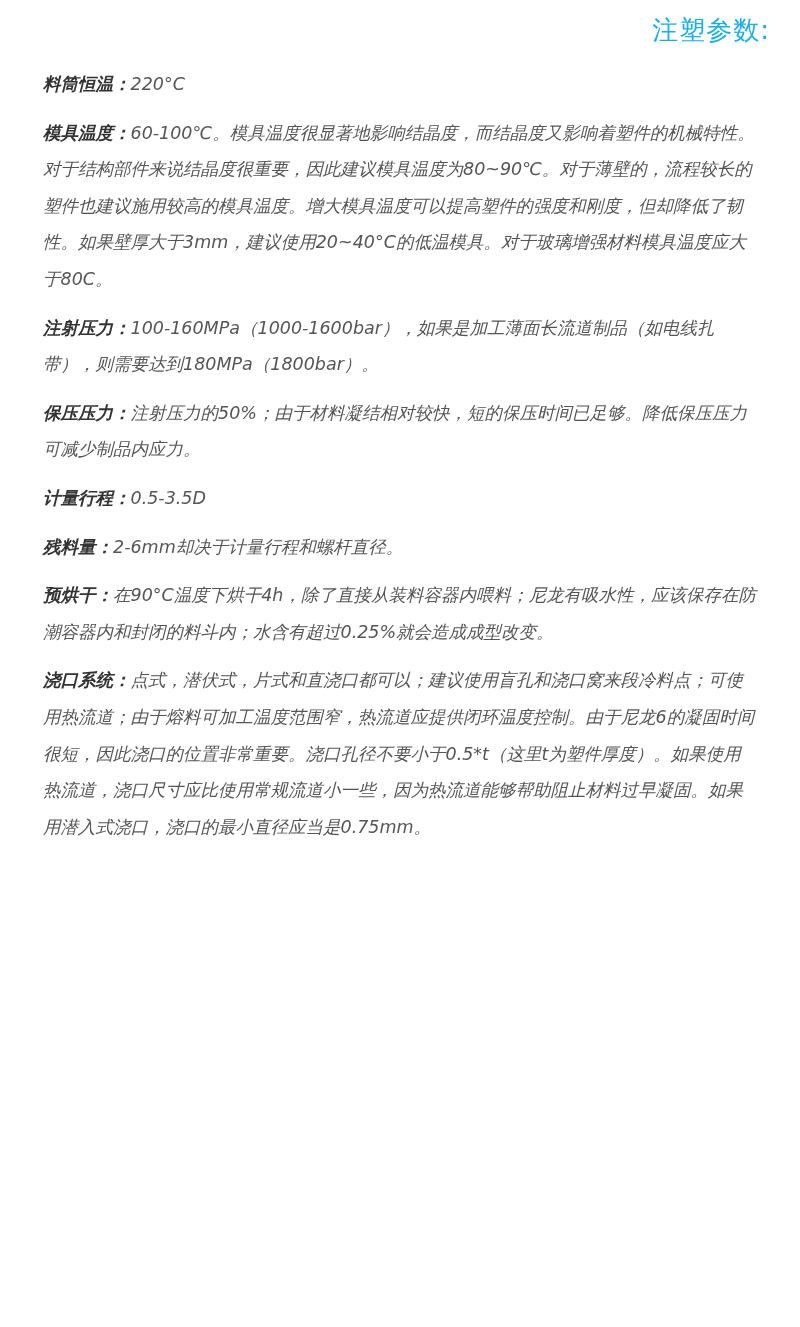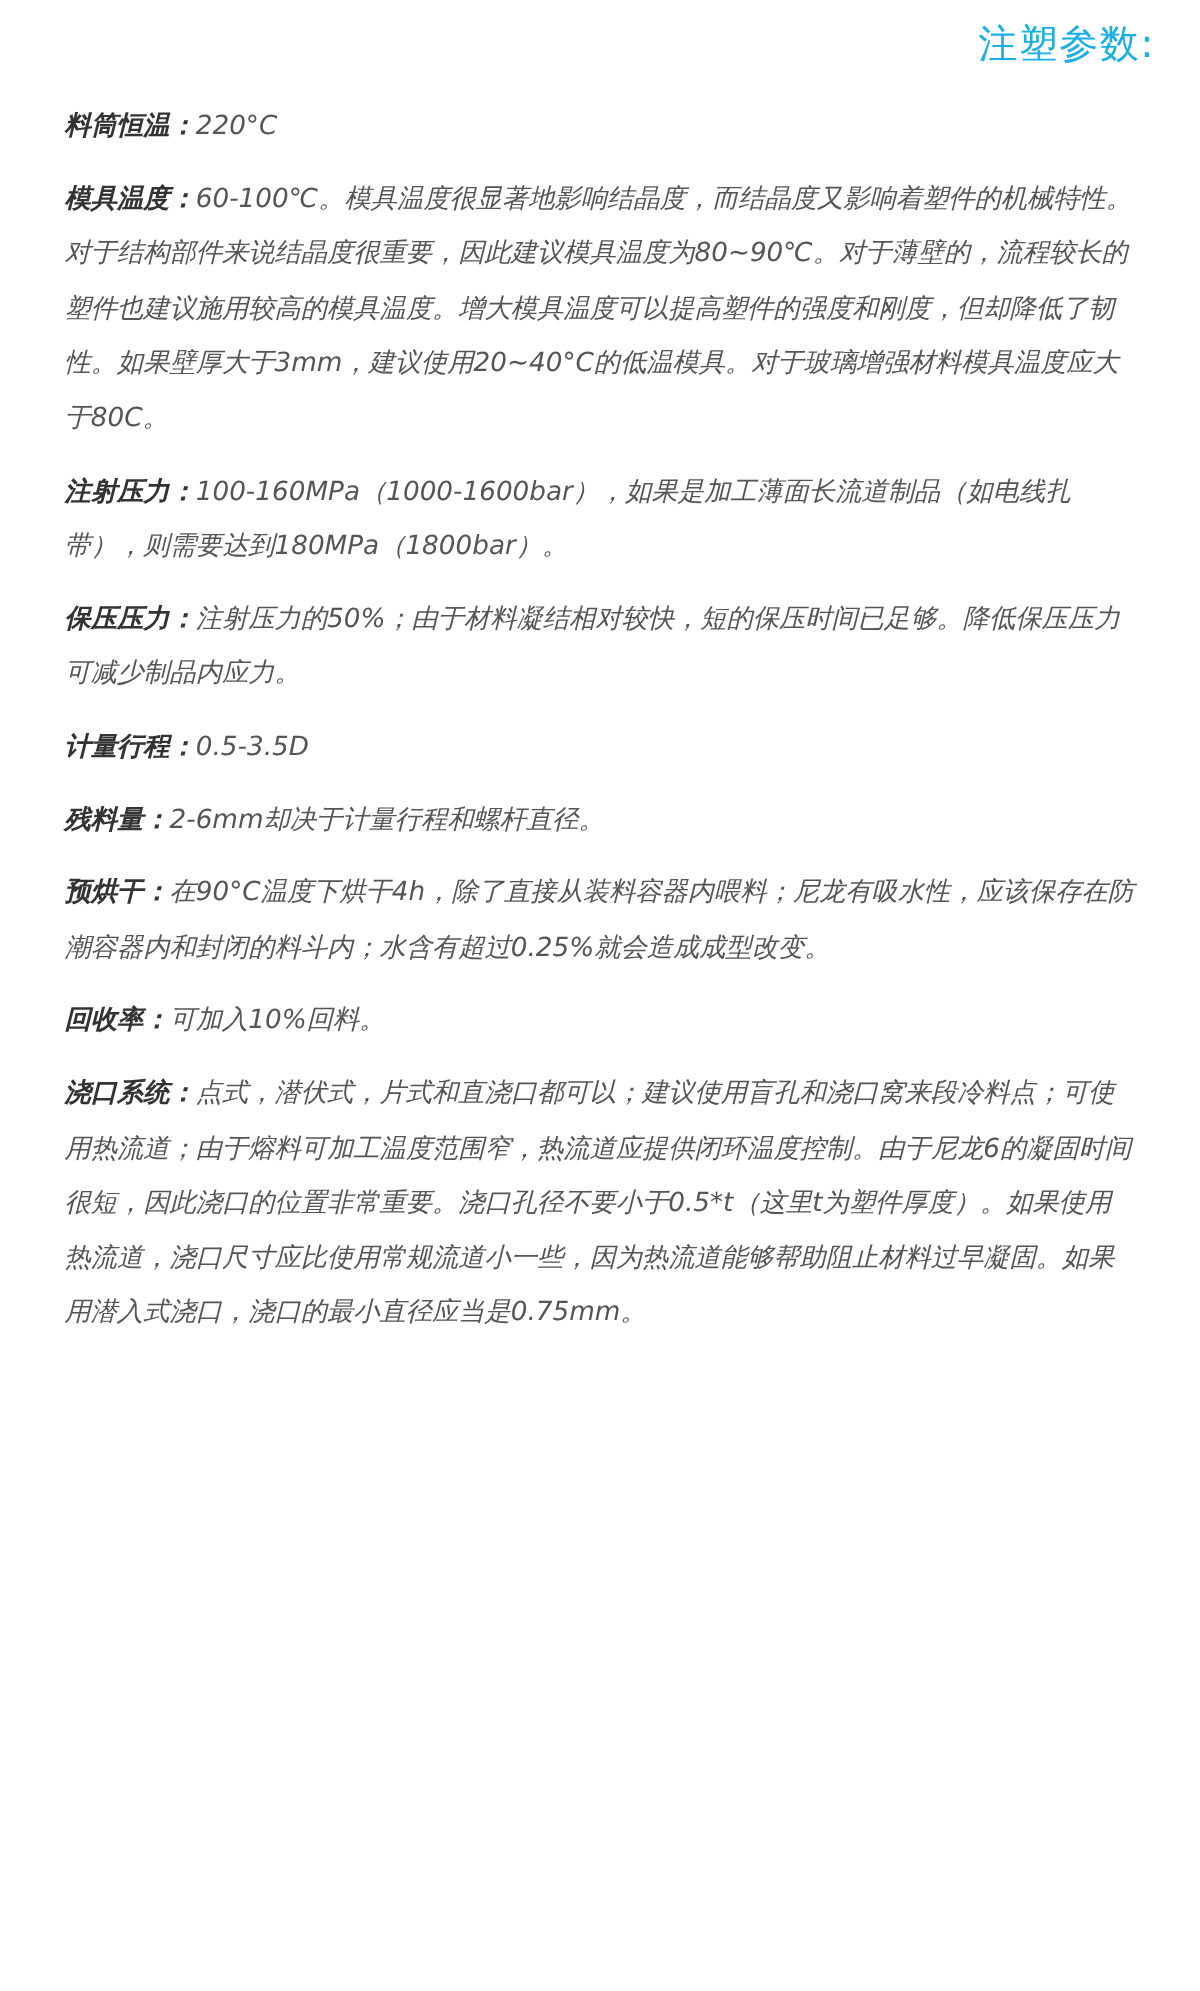--- a/index.html
+++ b/index.html
@@ -15,15 +15,14 @@
 <div class="page">
   <h1 class="title">注塑参数:</h1>
 
   <p class="item"><span class="label">料筒恒温：</span><span>220°C</span></p>
   <p class="item"><span class="label">模具温度：</span><span>60-100℃。模具温度很显著地影响结晶度，而结晶度又影响着塑件的机械特性。对于结构部件来说结晶度很重要，因此建议模具温度为80~90℃。对于薄壁的，流程较长的塑件也建议施用较高的模具温度。增大模具温度可以提高塑件的强度和刚度，但却降低了韧性。如果壁厚大于3mm，建议使用20~40°C的低温模具。对于玻璃增强材料模具温度应大于80C。</span></p>
   <p class="item"><span class="label">注射压力：</span><span>100-160MPa（1000-1600bar），如果是加工薄面长流道制品（如电线扎带），则需要达到180MPa（1800bar）。</span></p>
   <p class="item"><span class="label">保压压力：</span><span>注射压力的50%；由于材料凝结相对较快，短的保压时间已足够。降低保压压力可减少制品内应力。</span></p>
   <p class="item"><span class="label">计量行程：</span><span>0.5-3.5D</span></p>
   <p class="item"><span class="label">残料量：</span><span>2-6mm却决于计量行程和螺杆直径。</span></p>
   <p class="item"><span class="label">预烘干：</span><span>在90°C温度下烘干4h，除了直接从装料容器内喂料；尼龙有吸水性，应该保存在防潮容器内和封闭的料斗内；水含有超过0.25%就会造成成型改变。</span></p>
-  <p class="item"><span class="label">回收率：</span><span>可加入10%回料。</span></p>
   <p class="item"><span class="label">浇口系统：</span><span>点式，潜伏式，片式和直浇口都可以；建议使用盲孔和浇口窝来段冷料点；可使用热流道；由于熔料可加工温度范围窄，热流道应提供闭环温度控制。由于尼龙6的凝固时间很短，因此浇口的位置非常重要。浇口孔径不要小于0.5*t（这里t为塑件厚度）。如果使用热流道，浇口尺寸应比使用常规流道小一些，因为热流道能够帮助阻止材料过早凝固。如果用潜入式浇口，浇口的最小直径应当是0.75mm。</span></p>
 </div>
 
 </body></html>

